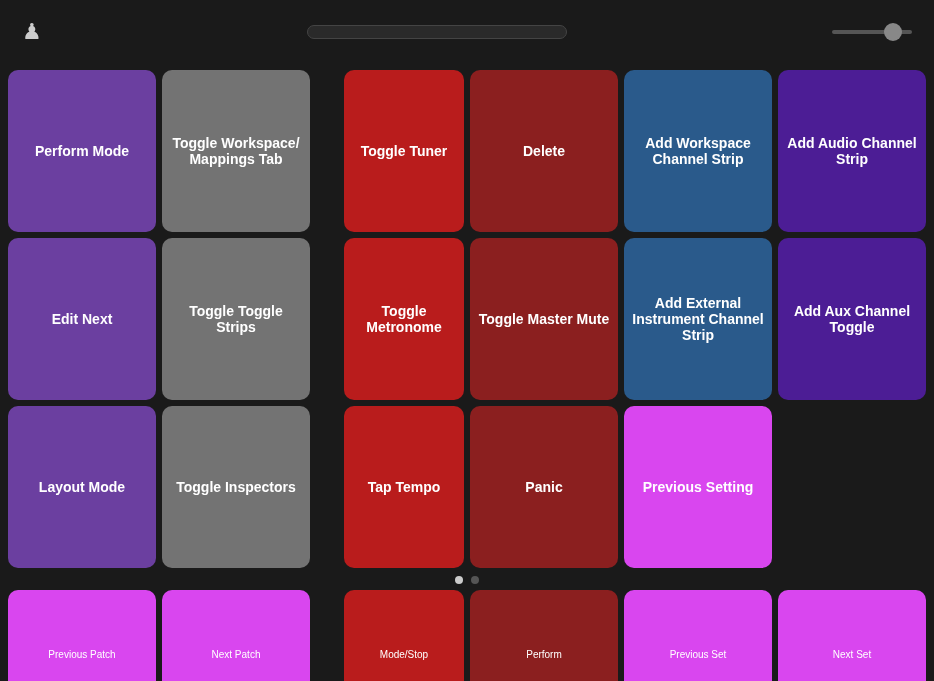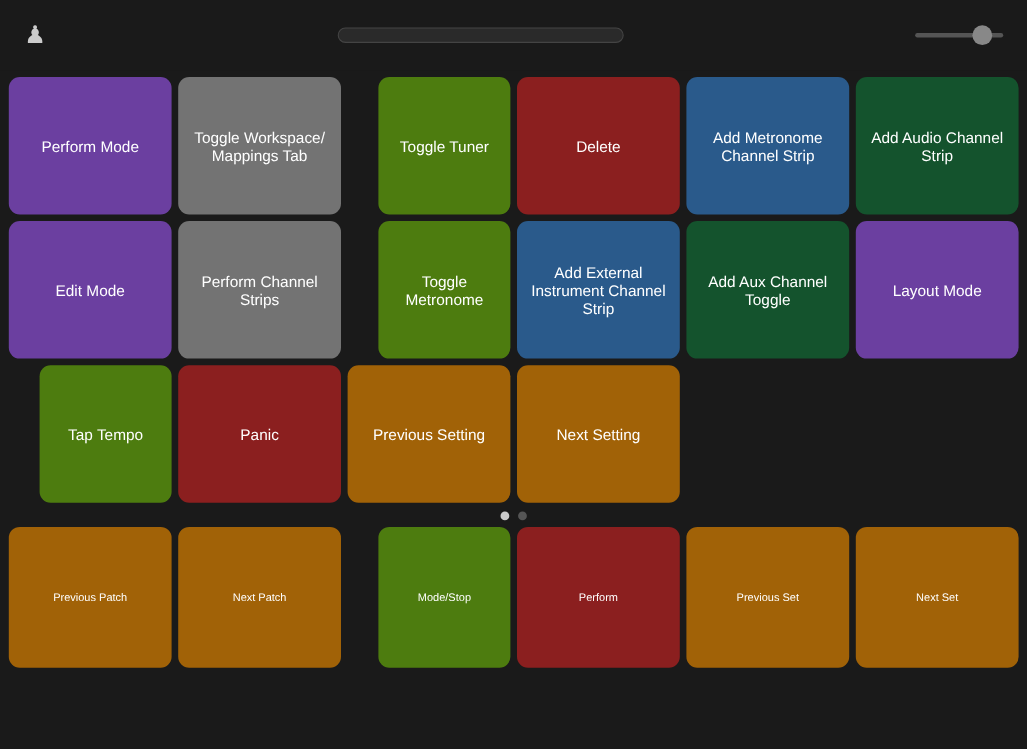--- a/index.html
+++ b/index.html
@@ -102,33 +102,33 @@
       grid-template-columns: repeat(6, 1fr);
       gap: 6px;
     }
     .cell {
       border-radius: 10px;
       display: flex;
       align-items: center;
       justify-content: center;
       text-align: center;
       font-size: 14px;
-      font-weight: 400;
+      font-weight: 700;
       padding: 10px 6px;
-      height: 125px;
+      height: 162px;
       cursor: pointer;
       user-select: none;
     }
     .cell-purple { background: #6b3fa0; }
     .cell-gray { background: #737373; }
-    .cell-green { background: #4d7c0f; margin-left: 28px; }
+    .cell-green { background: #b91c1c; margin-left: 28px; }
     .cell-red { background: #8b1f1f; text-align: right; }
     .cell-blue { background: #2a5a8b; }
-    .cell-dark-blue { background: #14532d; }
-    .cell-gold { background: #a16207; }
+    .cell-dark-blue { background: #4c1d95; }
+    .cell-gold { background: #d946ef; }
 
     
     .dots {
       display: flex;
       justify-content: center;
       align-items: center;
       gap: 8px;
       padding: 8px 0 6px 0;
     }
     .dot {
@@ -199,32 +199,33 @@
     </button>
   </div>
 </div>
 
 <div class="grid-area">
   <div class="grid" id="main-grid">
       <div class="cell cell-purple">Perform Mode</div>
       <div class="cell cell-gray">Toggle Workspace/ Mappings Tab</div>
       <div class="cell cell-green">Toggle Tuner</div>
       <div class="cell cell-red">Delete</div>
-      <div class="cell cell-blue">Add Metronome Channel Strip</div>
+      <div class="cell cell-blue">Add Workspace Channel Strip</div>
       <div class="cell cell-dark-blue">Add Audio Channel Strip</div>
-      <div class="cell cell-purple">Edit Mode</div>
-      <div class="cell cell-gray">Perform Channel Strips</div>
+      <div class="cell cell-purple">Edit Next</div>
+      <div class="cell cell-gray">Toggle Toggle Strips</div>
       <div class="cell cell-green">Toggle Metronome</div>
+      <div class="cell cell-red">Toggle Master Mute</div>
       <div class="cell cell-blue">Add External Instrument Channel Strip</div>
       <div class="cell cell-dark-blue">Add Aux Channel Toggle</div>
       <div class="cell cell-purple">Layout Mode</div>
+      <div class="cell cell-gray">Toggle Inspectors</div>
       <div class="cell cell-green">Tap Tempo</div>
       <div class="cell cell-red">Panic</div>
       <div class="cell cell-gold">Previous Setting</div>
-      <div class="cell cell-gold">Next Setting</div>
     </div>
 </div>
 
 <div class="dots" id="dots-container">
     <div class="dot active"></div>
     <div class="dot"></div>
   </div>
 
 <div class="bottom-bar" id="bottom-bar">
     <div class="bottom-cell cell-gold">Previous Patch</div>

